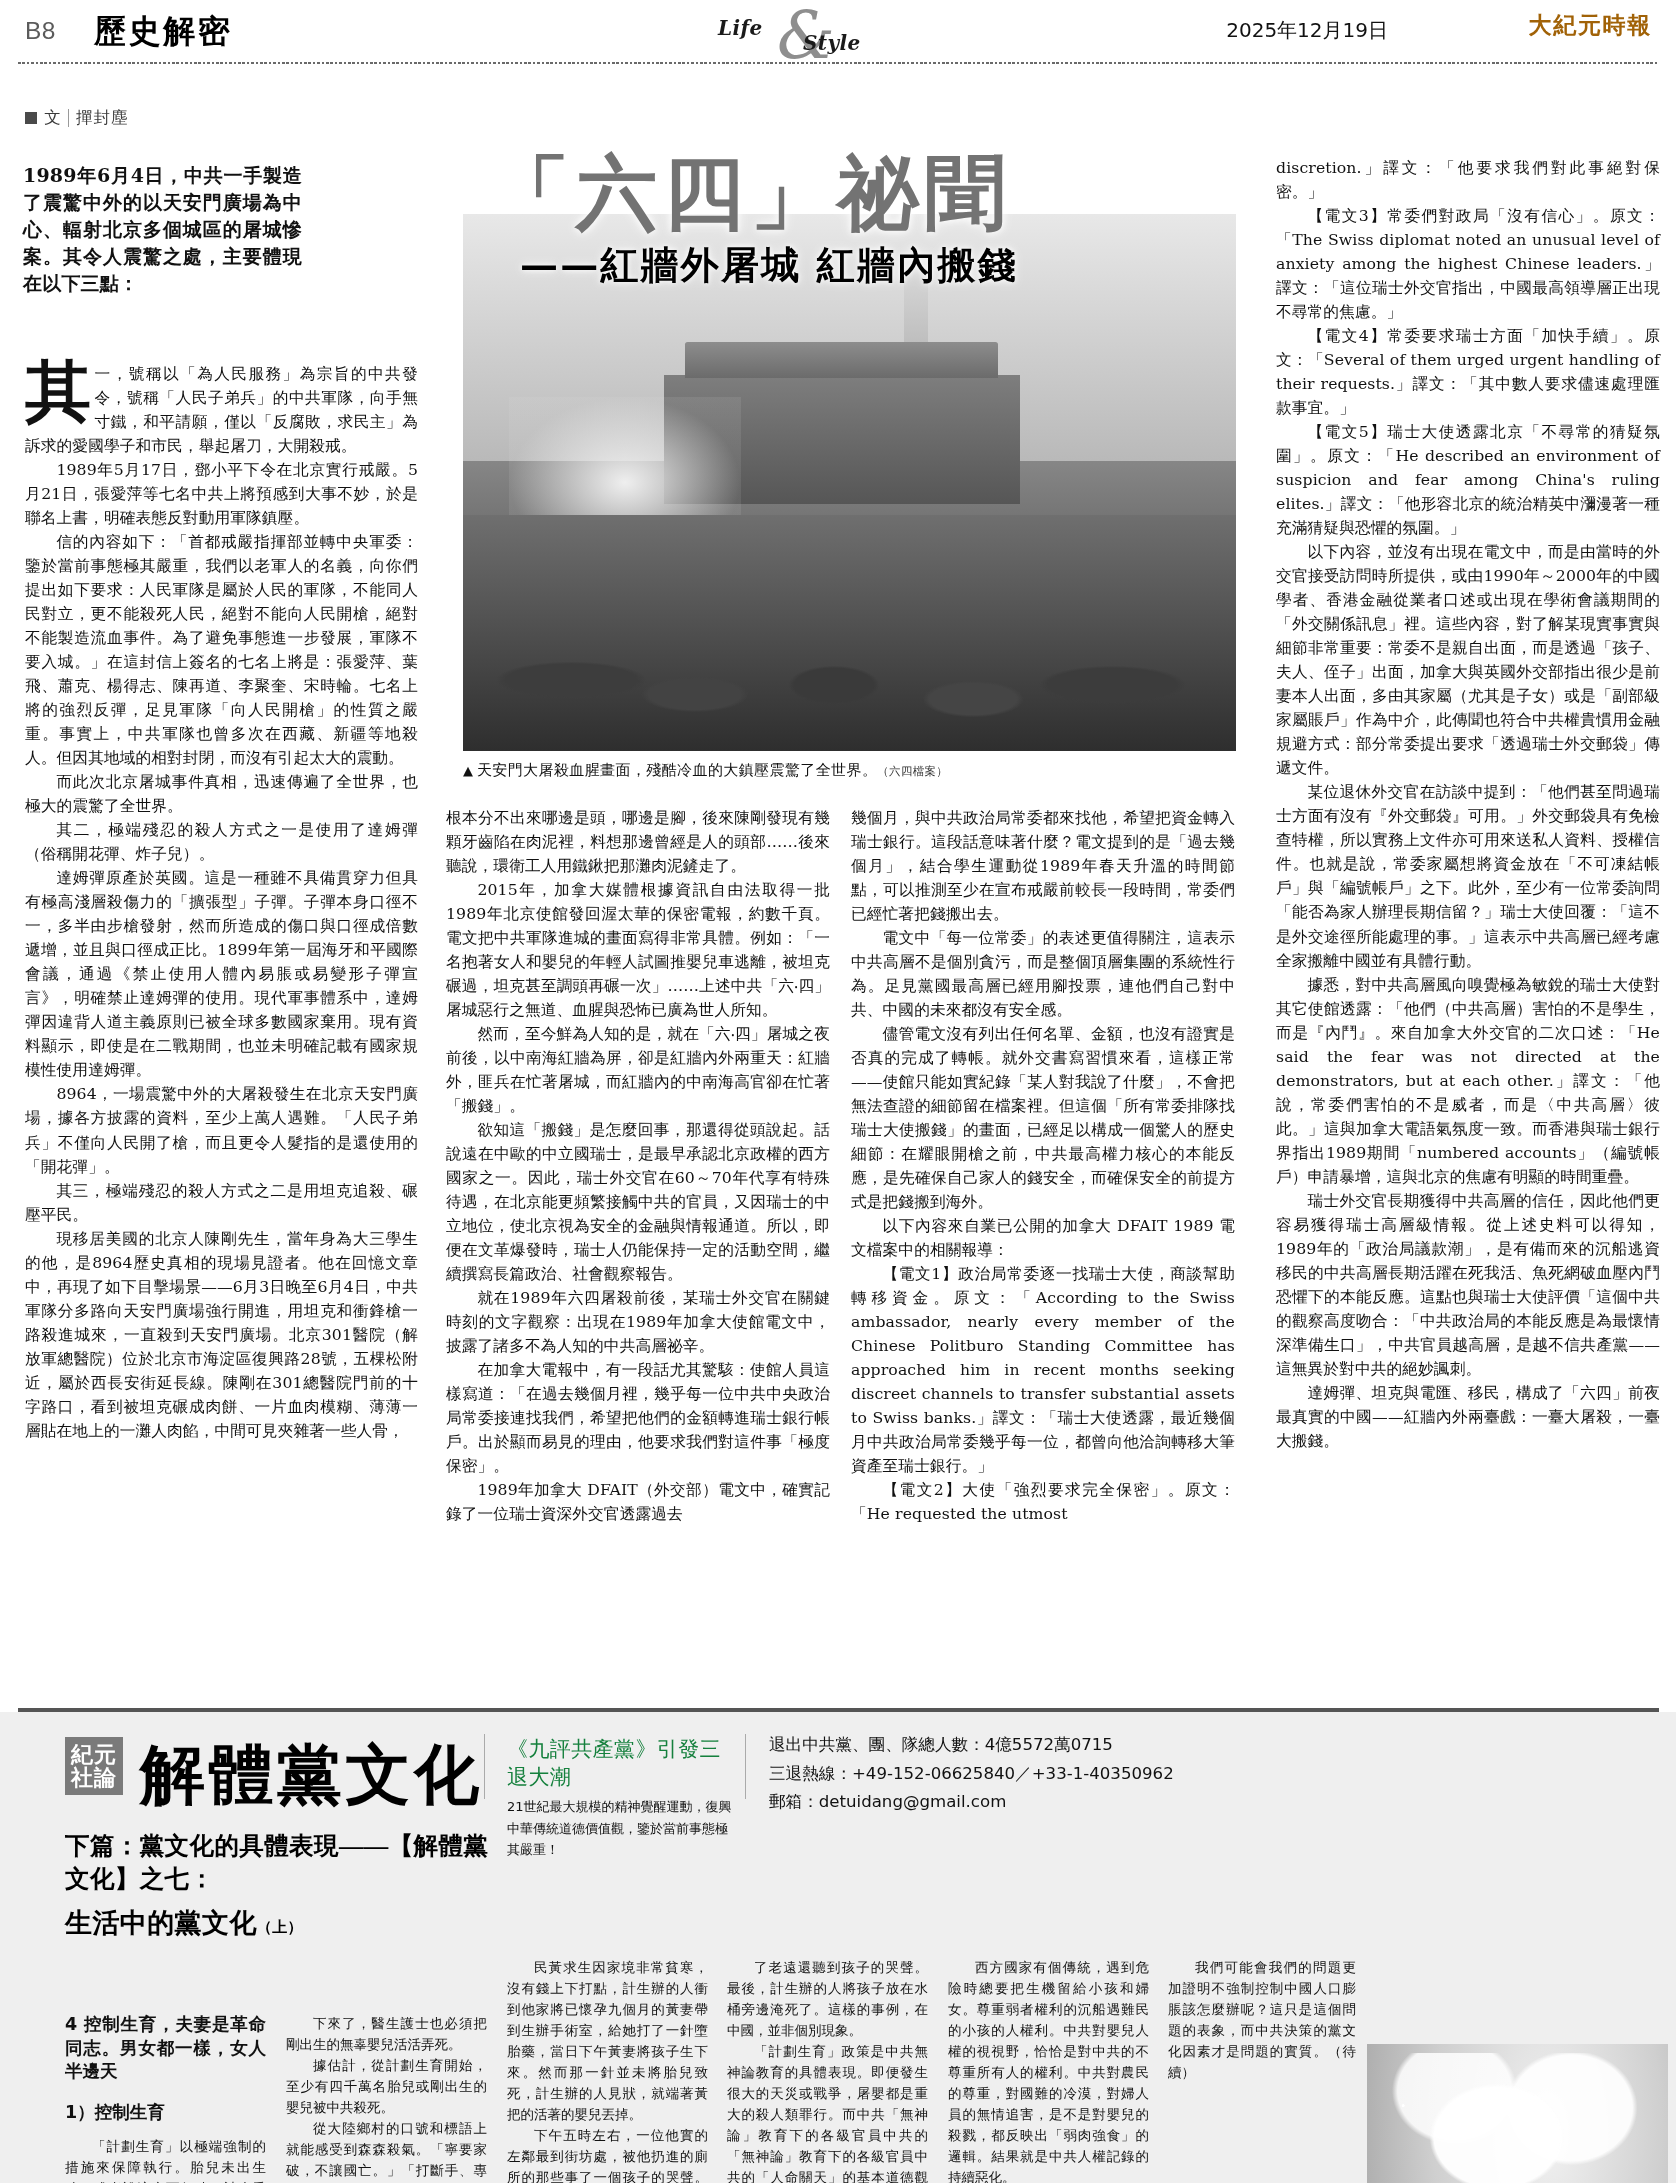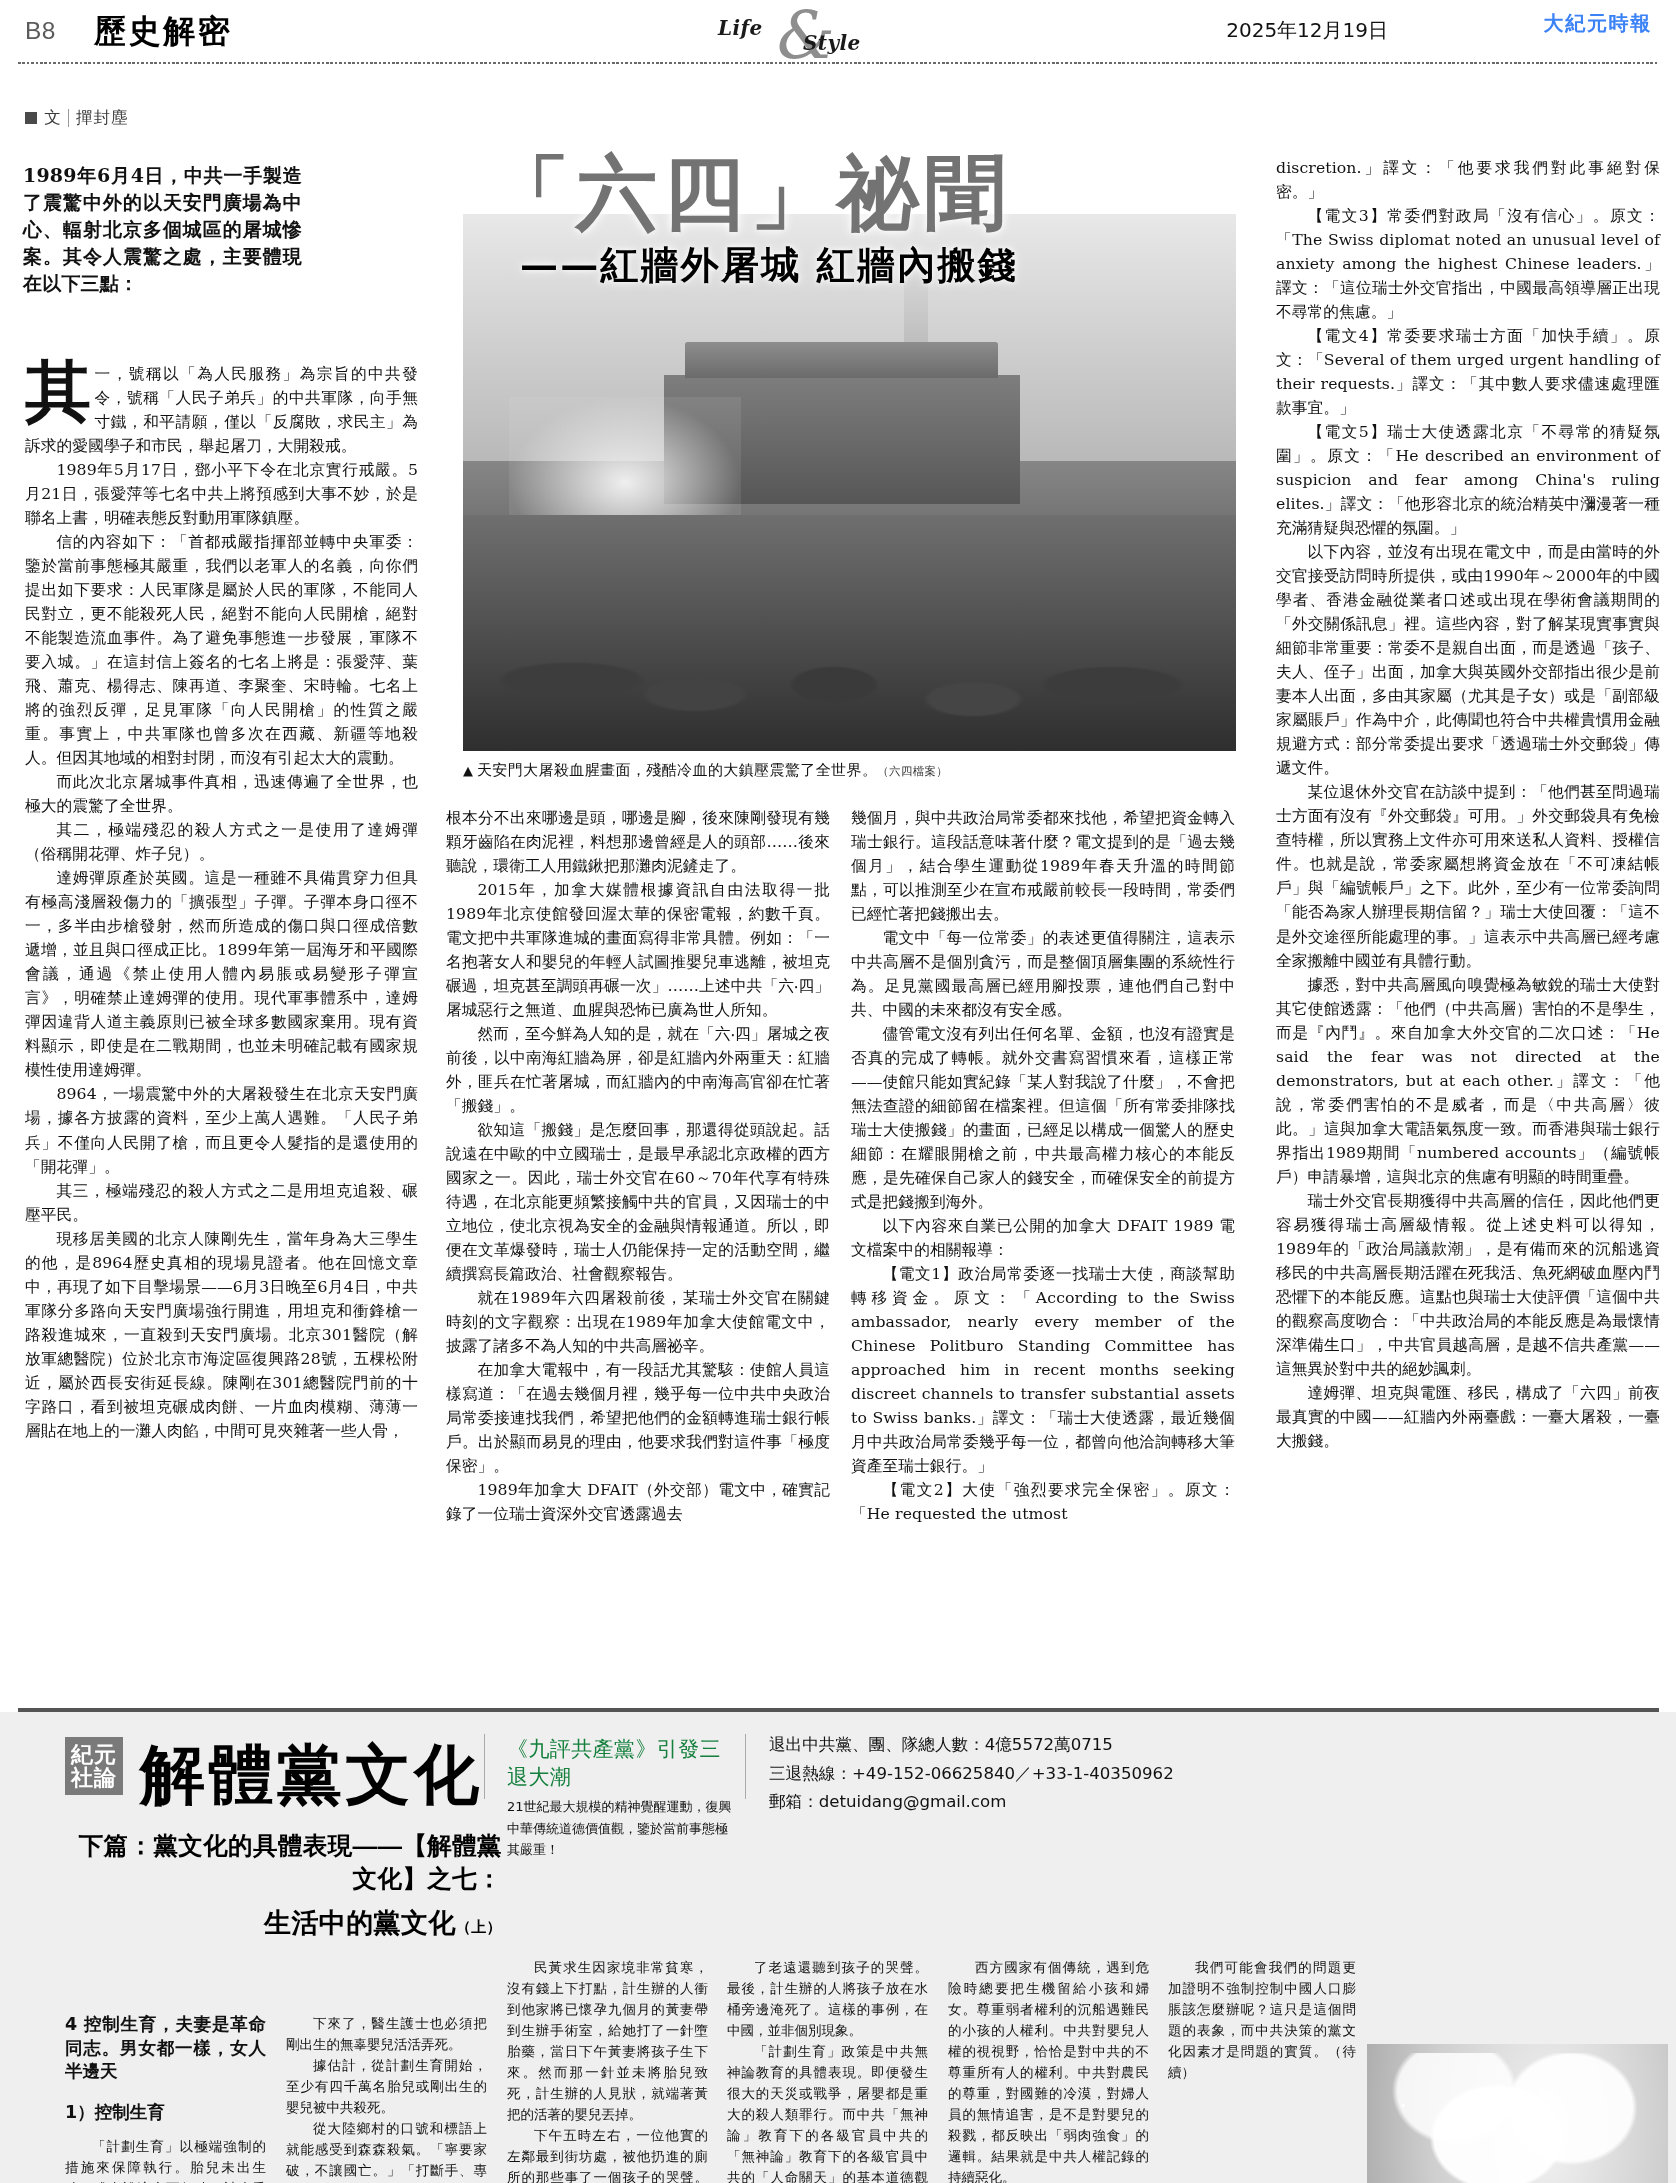--- a/index.html
+++ b/index.html
@@ -52,21 +52,21 @@
     font-family:"DejaVu Serif", serif; color:#1a1a1a;
     letter-spacing:0.4px;
   }
   .mh-date {
     position:absolute; right:288px; top:16.6px;
     font-size: 20px; color:#111;
     font-family:"DejaVu Sans", sans-serif;
   }
   .mh-paper {
     position:absolute; right:24px; top:9.6px;
-    font-size: 20px; font-weight:700; color:#3b82f6;
+    font-size: 23px; font-weight:700; color:#a16207;
     font-family:Liberation Mono, monospace; letter-spacing:1.7px;
   }
   .mh-rule {
     position:absolute; left:17.5px; top:62px; width:1641px; height:1.7px;
     background: repeating-linear-gradient(to right,#6a6a6a 0 2.6px, #ffffff 2.6px 4.4px);
   }
 
   
   .byline {
     position:absolute; left:25px; top:107px;
@@ -185,21 +185,21 @@
           font-family:"DejaVu Sans", sans-serif; }
   .nine .l1 { font-size:21px; letter-spacing:0.4px; color:#15803d; }
   .nine .l2 { font-size:13px; line-height:1.65; margin-top:5.2px; color:#111; }
 
   .tui { position:absolute; left:769px; top:19px; width:568px;
          font-family:"DejaVu Sans", sans-serif; font-size:16.6px;
          line-height:1.72; color:#111; }
 
   .sub-kicker {
     position:absolute; left:65px; top:117px; width:437px;
-    text-align:right; font-family:Liberation Sans, sans-serif;
+    text-align:left; font-family:Liberation Serif, serif;
     font-size:24.5px; font-weight:700; letter-spacing:0.4px; color:#000;
   }
   .sub-kicker .l2 { font-size:27px; margin-top:9.6px; }
   .sub-kicker .l2 small { font-size:15px; }
 
   .bcol { position:absolute; font-family:"DejaVu Serif", serif; color:#111;
           font-size: 13.5px; line-height:1.56; text-align: justify; }
   .bcol p { margin:0; text-indent:2em; }
   .bcol h4 { margin:0 0 9.6px 0; font-size:17.5px; font-weight:700;
              font-family:"DejaVu Sans", sans-serif; line-height:1.35; text-indent:0;}

